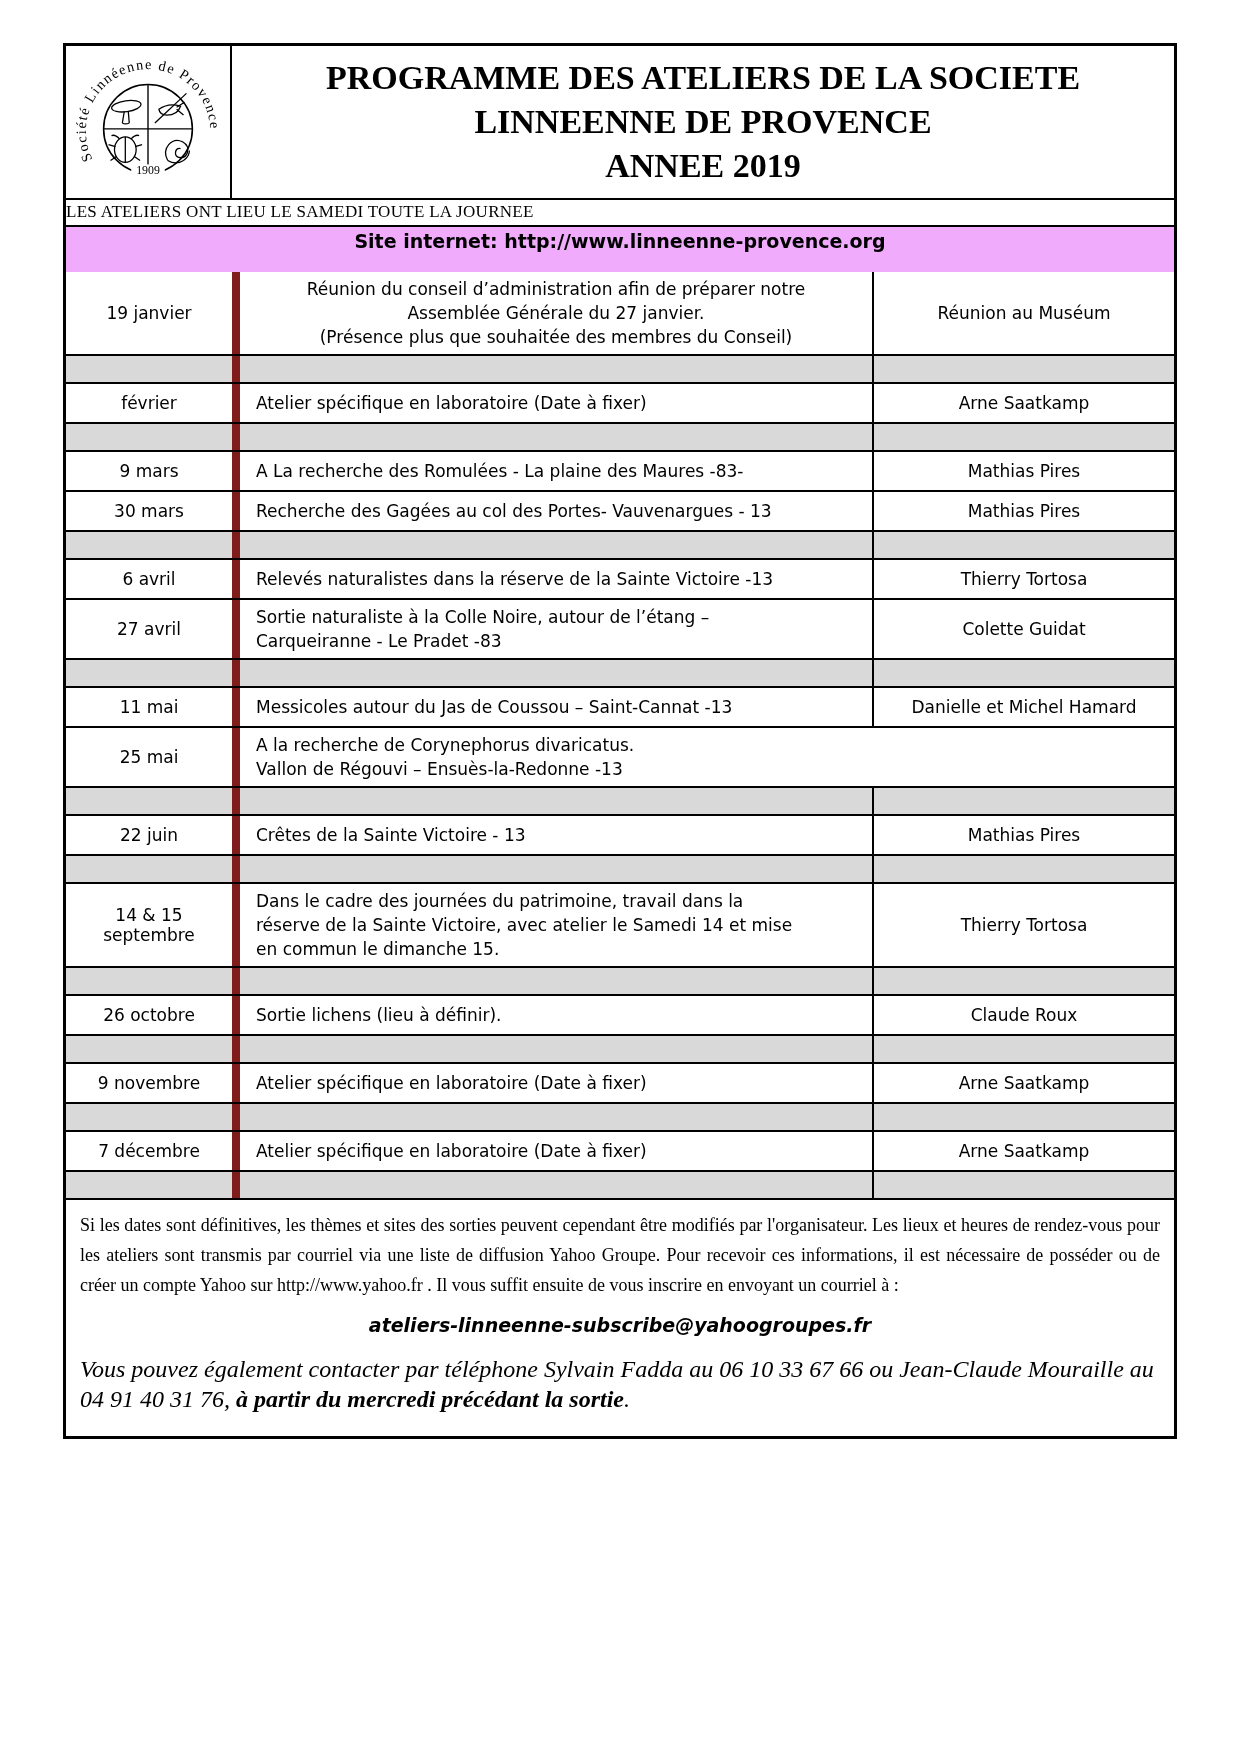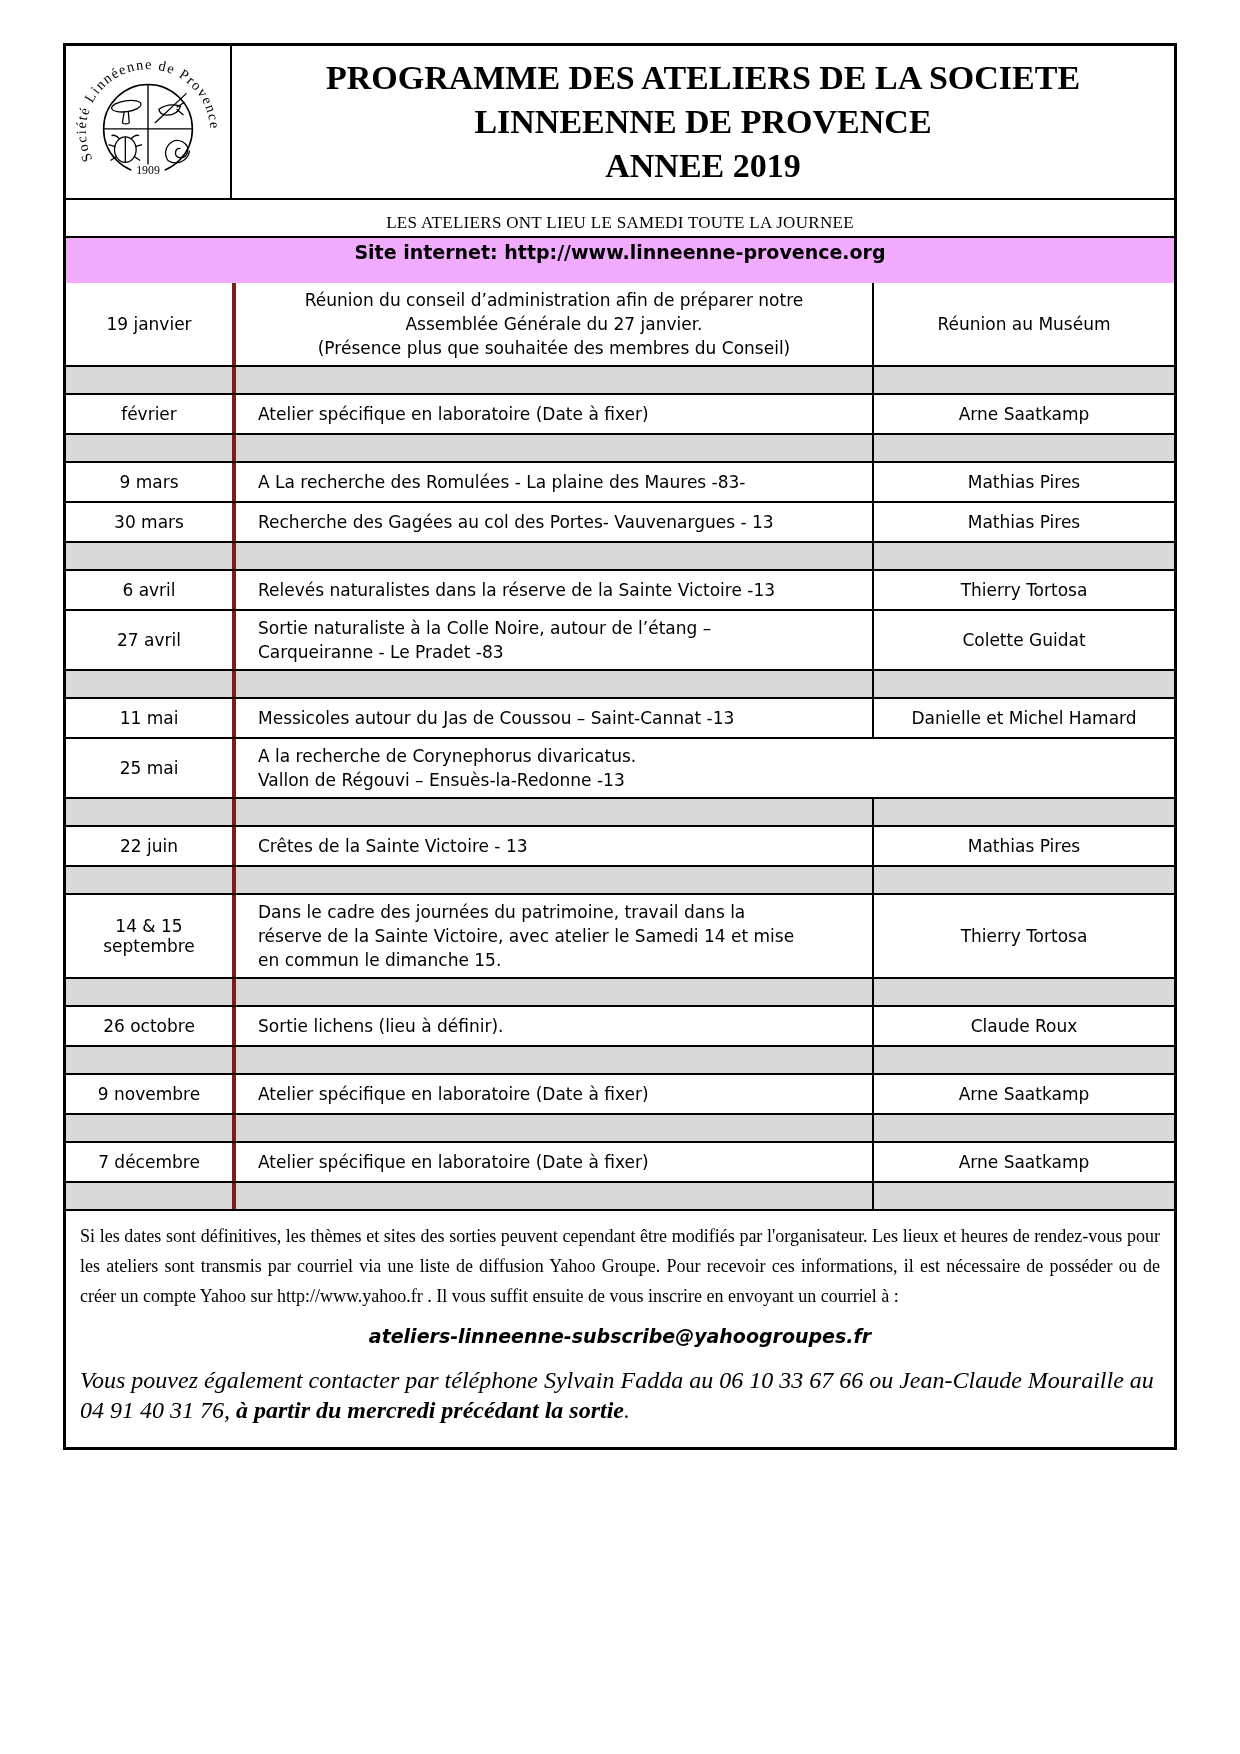--- a/index.html
+++ b/index.html
@@ -14,40 +14,40 @@
     position: absolute; left: 63px; top: 43px;
     width: 1114px;
     border: 3px solid #000;
     background: #fff;
   }
   .trow { display: flex; border-top: 2px solid #000; }
   .trow:first-child { border-top: none; }
   .cell { min-height: 100%; }
   .c1 { width: 166px; flex: none; display: flex; align-items: center; justify-content: center;
         text-align: center; white-space: pre-line; }
-  .c2 { flex: 1; border-left: 4px solid #7f1d1d; display: flex; align-items: center;
-        padding: 5px 22px; white-space: pre-line; line-height: 24px; }
+  .c2 { flex: 1; border-left: 8px solid #7f1d1d; display: flex; align-items: center;
+        padding: 5px 16px; white-space: pre-line; line-height: 24px; }
   .c2.center { justify-content: center; text-align: center; }
   .c3 { width: 302px; flex: none; border-left: 2px solid #000; display: flex; align-items: center;
         justify-content: center; text-align: center; padding: 3px 6px; line-height: 24px; }
   .content { font-size: 17px; min-height: 40px; }
   .spacer { min-height: 26px; background: #d9d9d9; }
   .spacer .cell { min-height: 26px; }
 
   
   .hdr { display: flex; }
   .logo-cell { width: 166px; flex: none; border-right: 2px solid #000;
                display: flex; align-items: center; justify-content: center; padding: 4px; }
   .title-cell { flex: 1; display: flex; flex-direction: column; align-items: center;
                 justify-content: center; padding: 8px 4px; min-height: 149px;
                 font-family: "Liberation Serif", serif; font-weight: bold;
                 font-size: 34px; line-height: 44px; text-align: center; }
-  .banner { border-top: 2px solid #000; text-align: center;
+  .banner { border-top: 2px solid #000; 
             font-family: "Liberation Serif", serif; font-size: 17px;
-            padding: 13px 0 3px 0; letter-spacing: 0.3px; }
+            padding: 2px 0 3px 0; letter-spacing: 0.3px; }
   .sitebar { border-top: 2px solid #000; background: #f0abfc; text-align: center;
              font-weight: bold; font-size: 19px; padding: 3px 0 20px 0; }
 
   
   .footnote { border-top: 2px solid #000; padding: 10px 14px 22px 14px; }
   .fn-p { font-family: "Liberation Serif", serif; 
           font-size: 18px; line-height: 30px; text-align: justify; }
   .fn-email { text-align: center; font-weight: bold; font-style: italic;
               font-size: 19px; margin: 14px 0 18px 0;
               font-family: "DejaVu Sans", sans-serif; }

